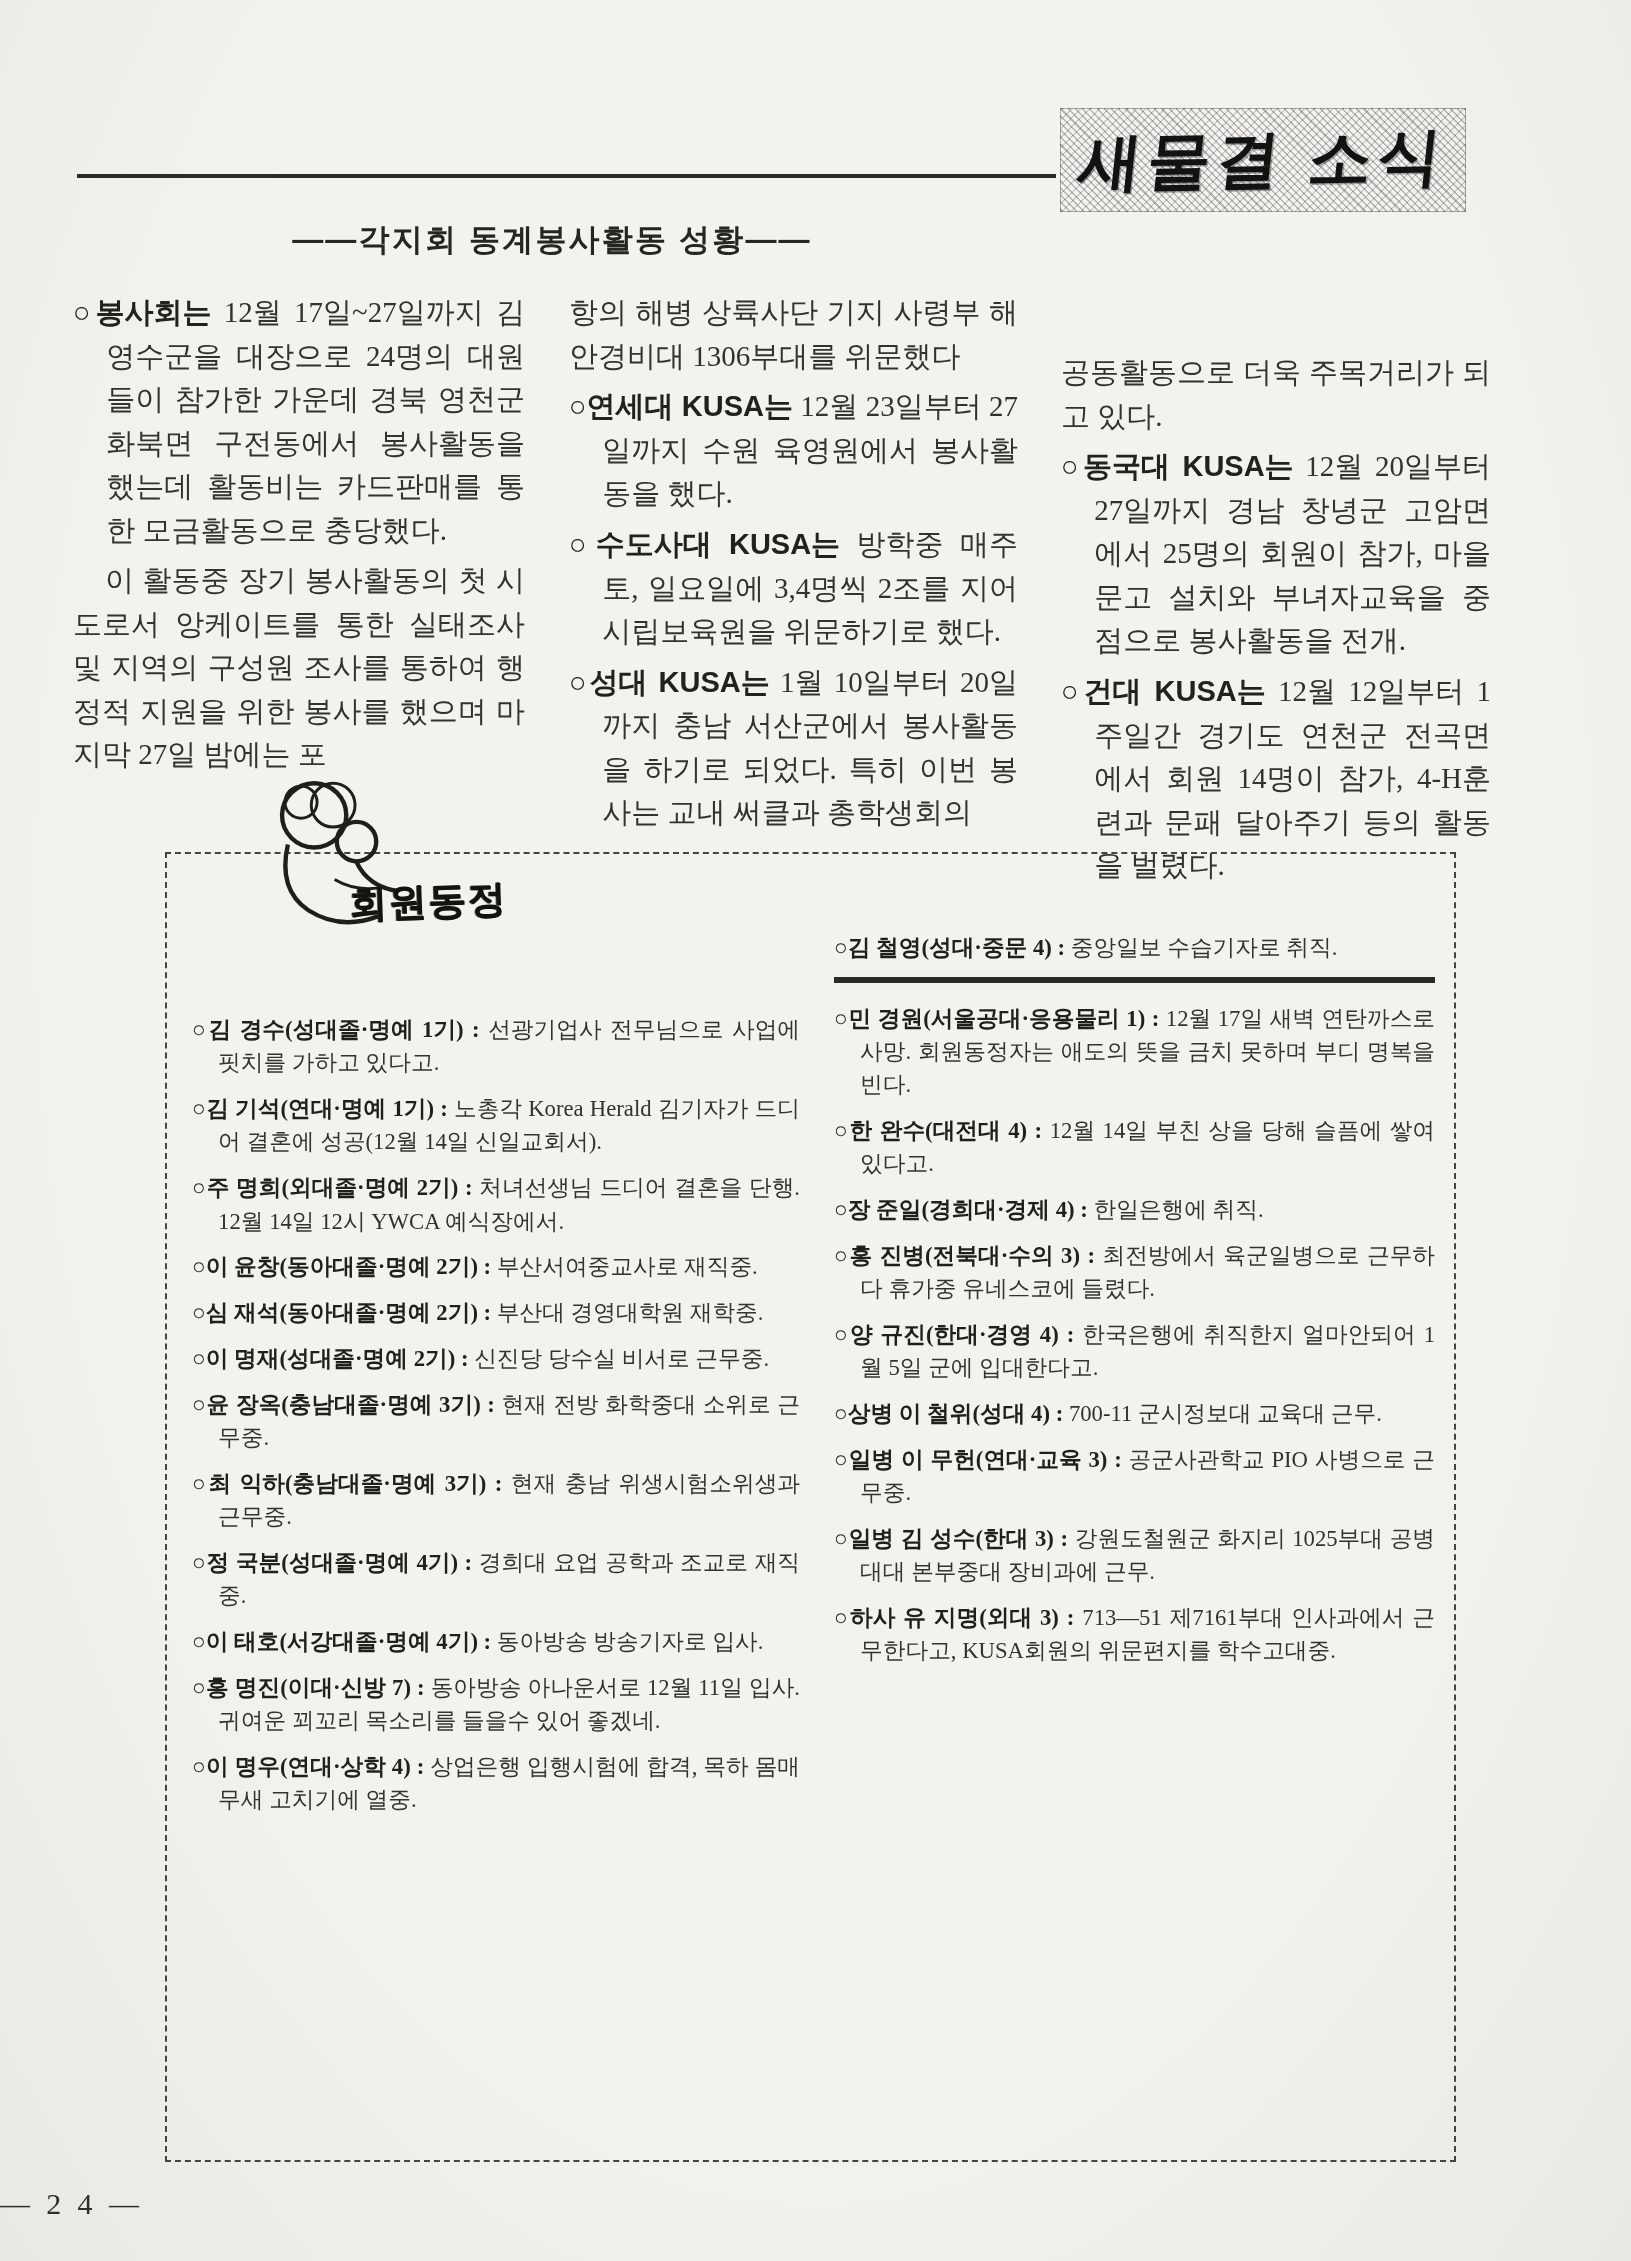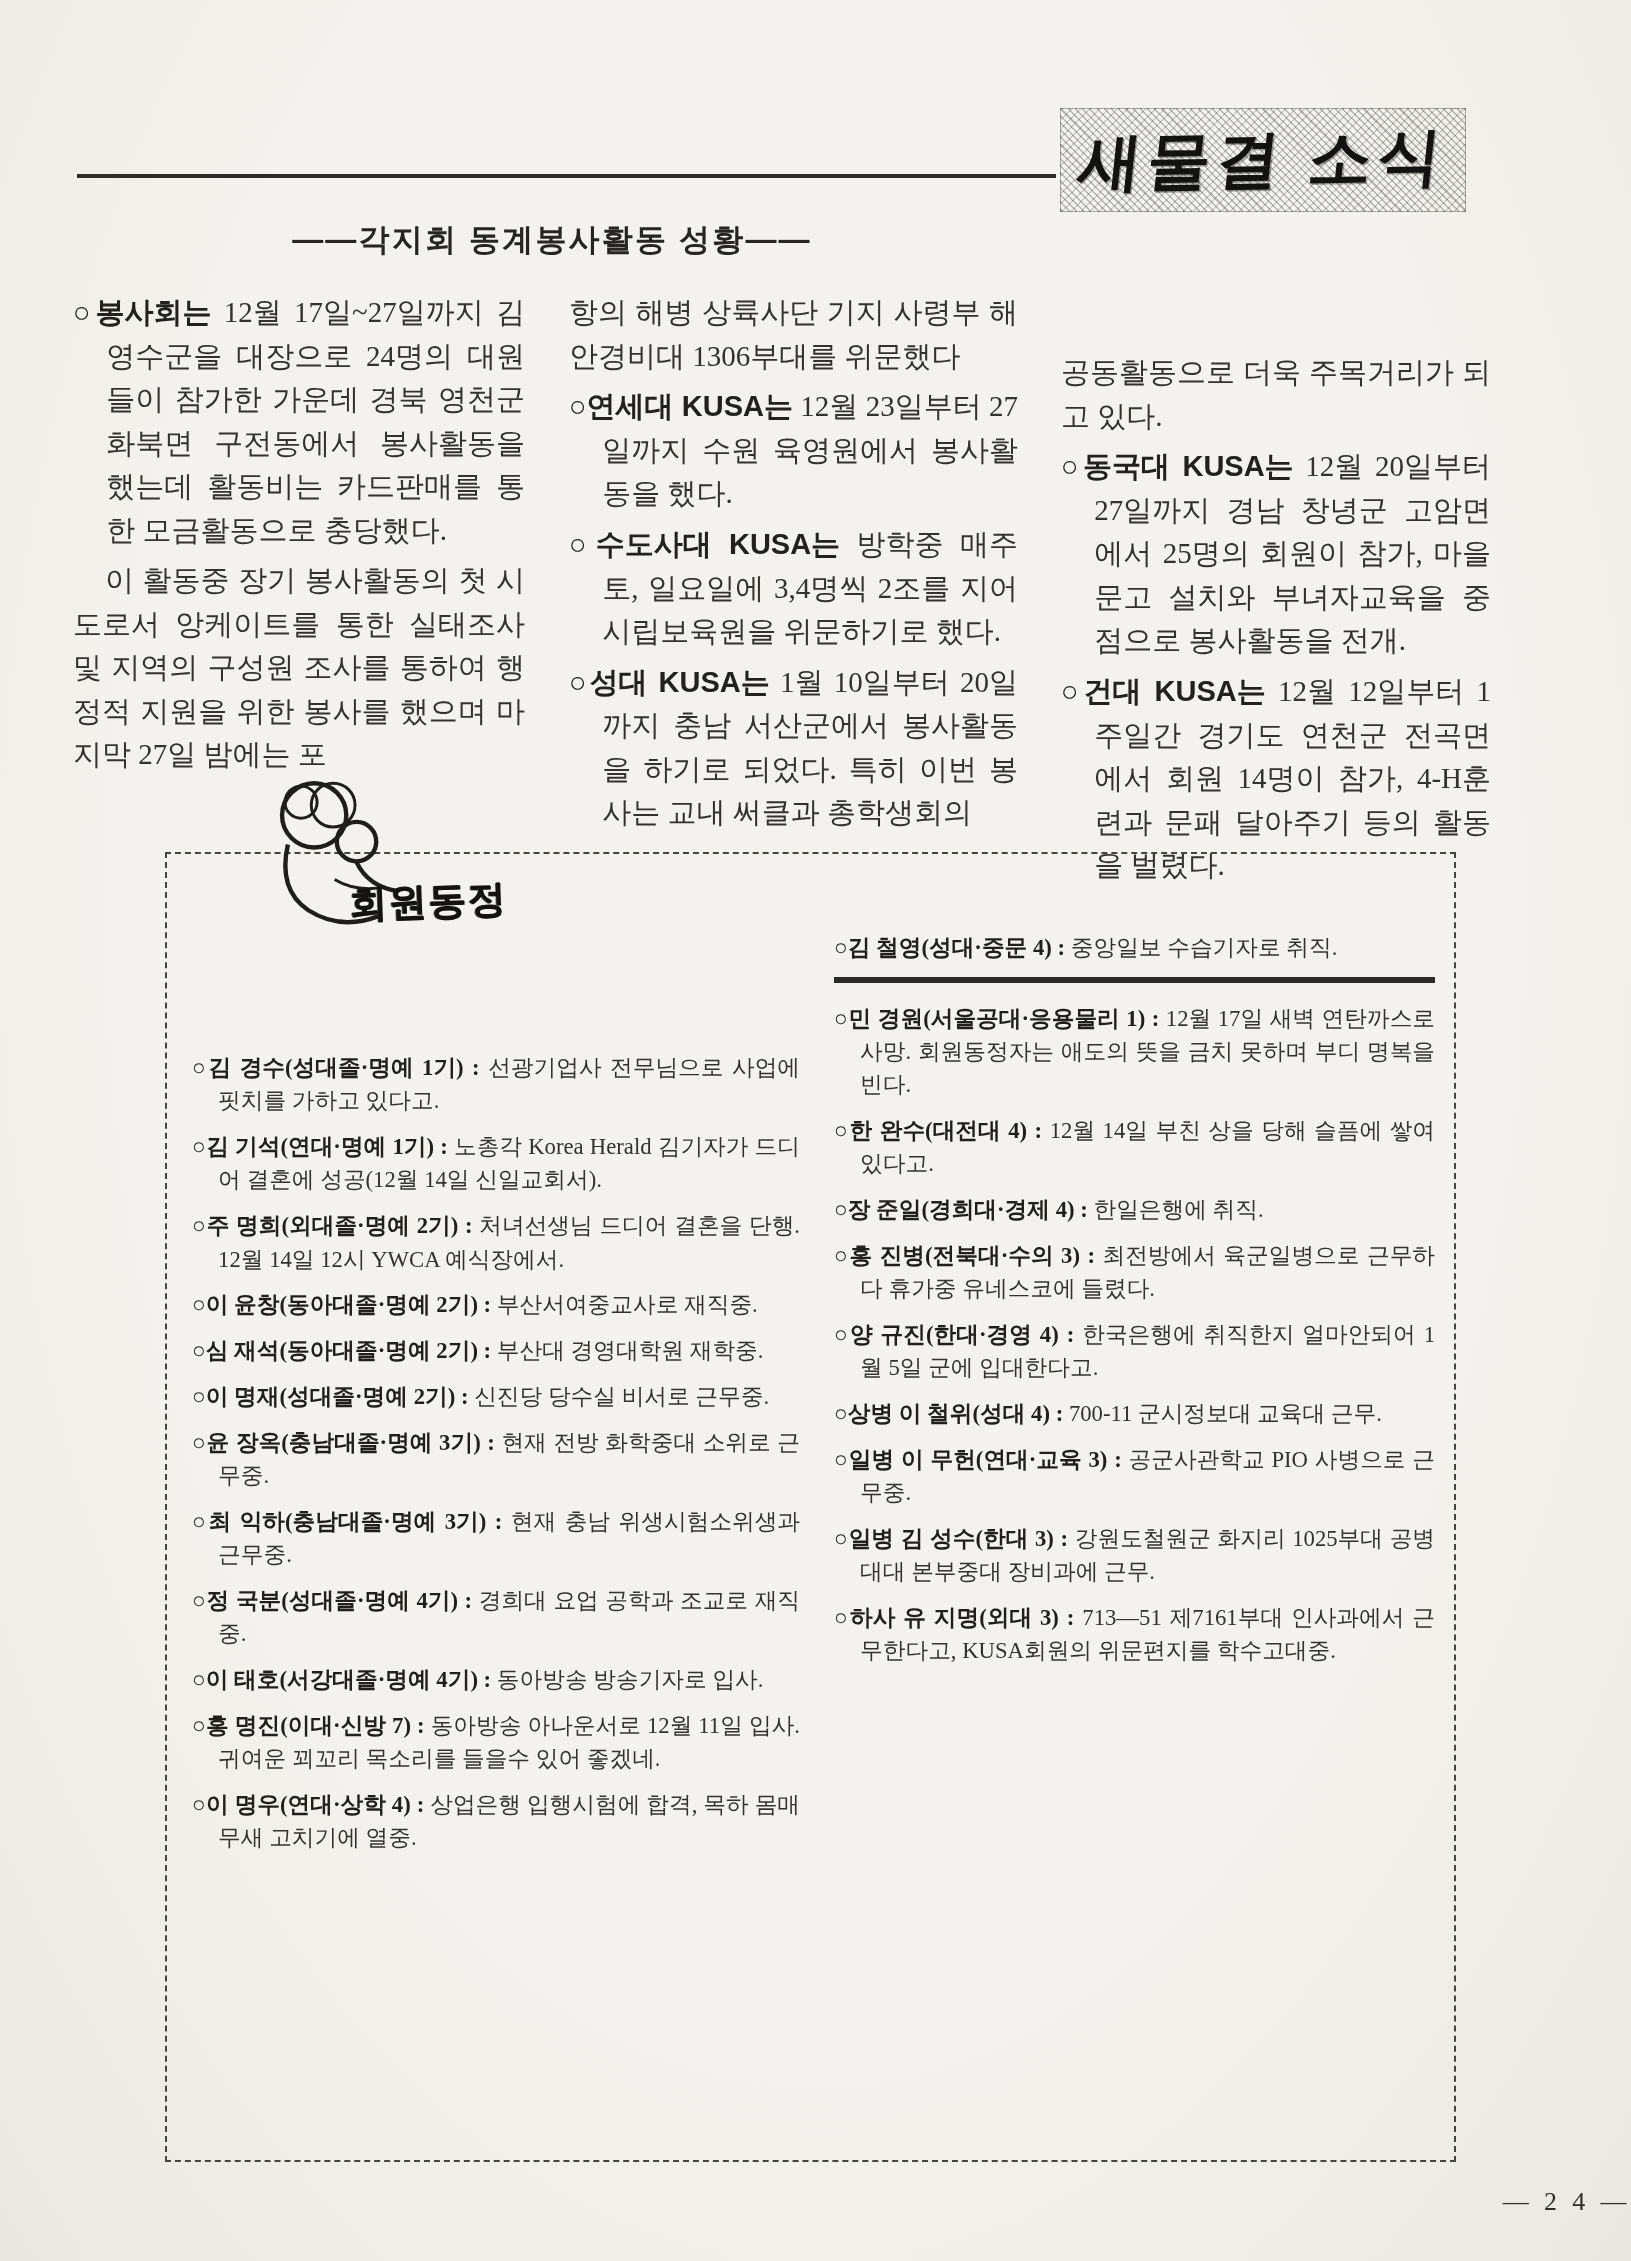--- a/index.html
+++ b/index.html
@@ -56,28 +56,28 @@
     position:absolute; left:247px; top:770px; width:184px; height:171px; z-index:3;
   }
   .member-title {
     position:absolute; left:349px; top:876px; z-index:3;
     font-family:"Liberation Sans","DejaVu Sans",sans-serif;
     font-weight:900; font-size:38px; letter-spacing:1.5px; color:#14130f;
     transform: rotate(-2deg);
     text-shadow: 0.7px 0.7px 0 #14130f, -0.7px 0.7px 0 rgba(20,19,15,0.6);
   }
   .mcol { position:absolute; font-size:22.7px; line-height:1.47; text-align:justify; }
-  .mcol-left  { left:25px;  top:159px; width:608px;margin-top:38px; }
+  .mcol-left  { left:25px;  top:159px; width:608px; }
   .mcol-right { left:667px; top:77px; width:601px; }
   .entry { padding-left:1.15em; text-indent:-1.15em; margin:0 0 12.4px 0; }
   .name { font-weight:700; font-family:Liberation Serif, serif; color:#201f1b; }
   .col-divider { width:100%; height:5.8px; background:#2b2a26; margin:11.7px 0 19px 0; }
   .page-number {
     position:absolute; left:0; top:2187px; width:100%;
-    text-align:right; font-size:26px; letter-spacing:4.4px; color:#2f2e2a;
+    text-align:left; font-size:30px; letter-spacing:4.4px; color:#2f2e2a;
   }
 </style>
 </head>
 <body>
 
 <div class="page">
 
   <div class="top-rule"></div>
 
   <div class="masthead">

